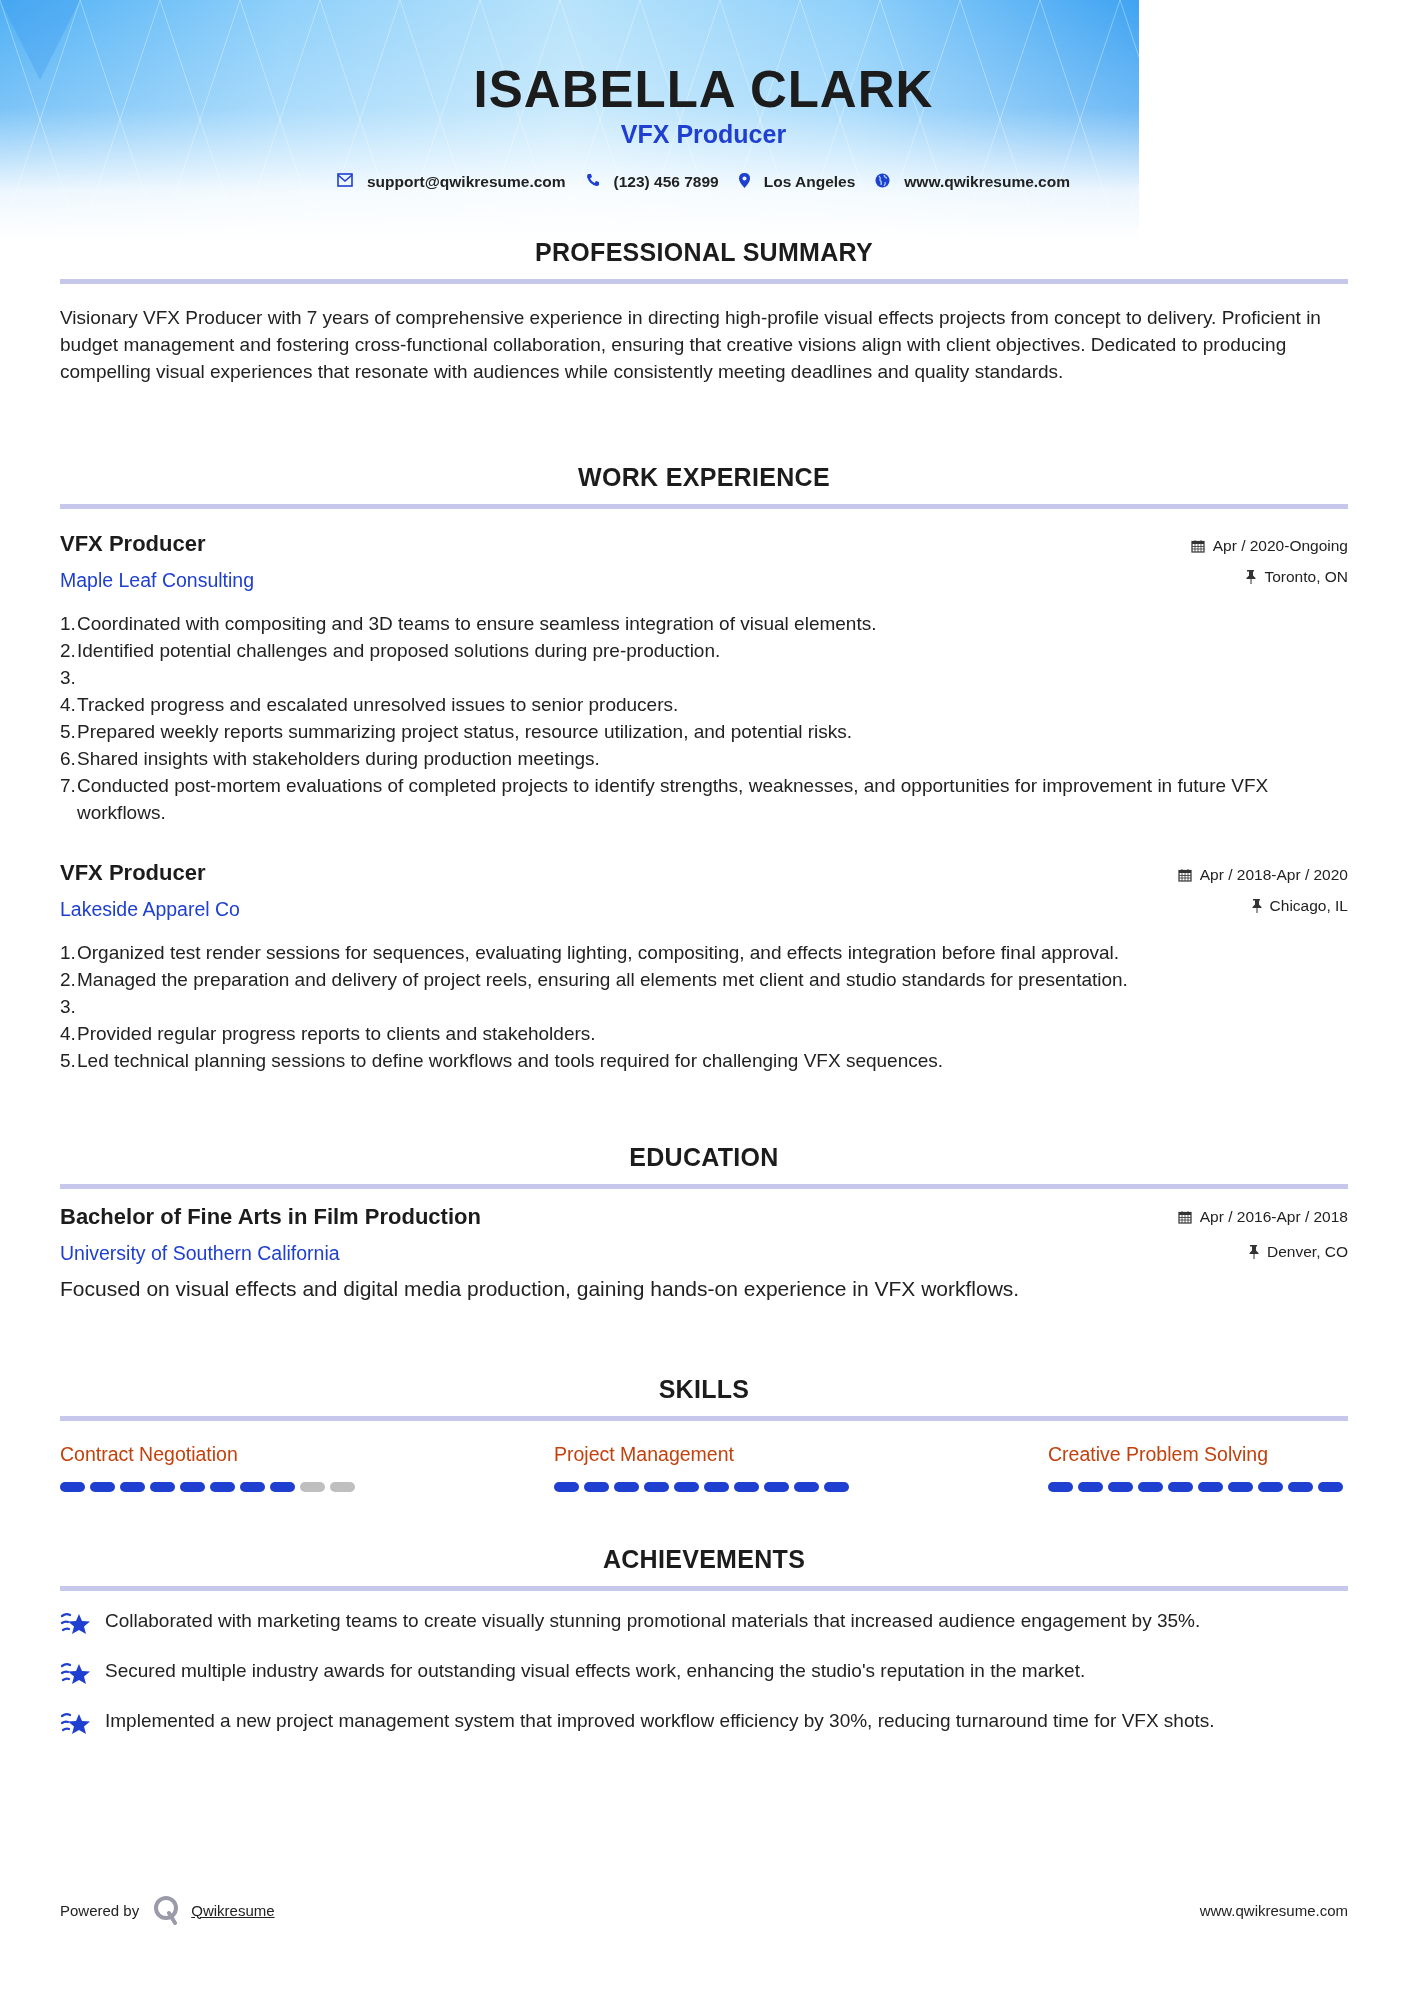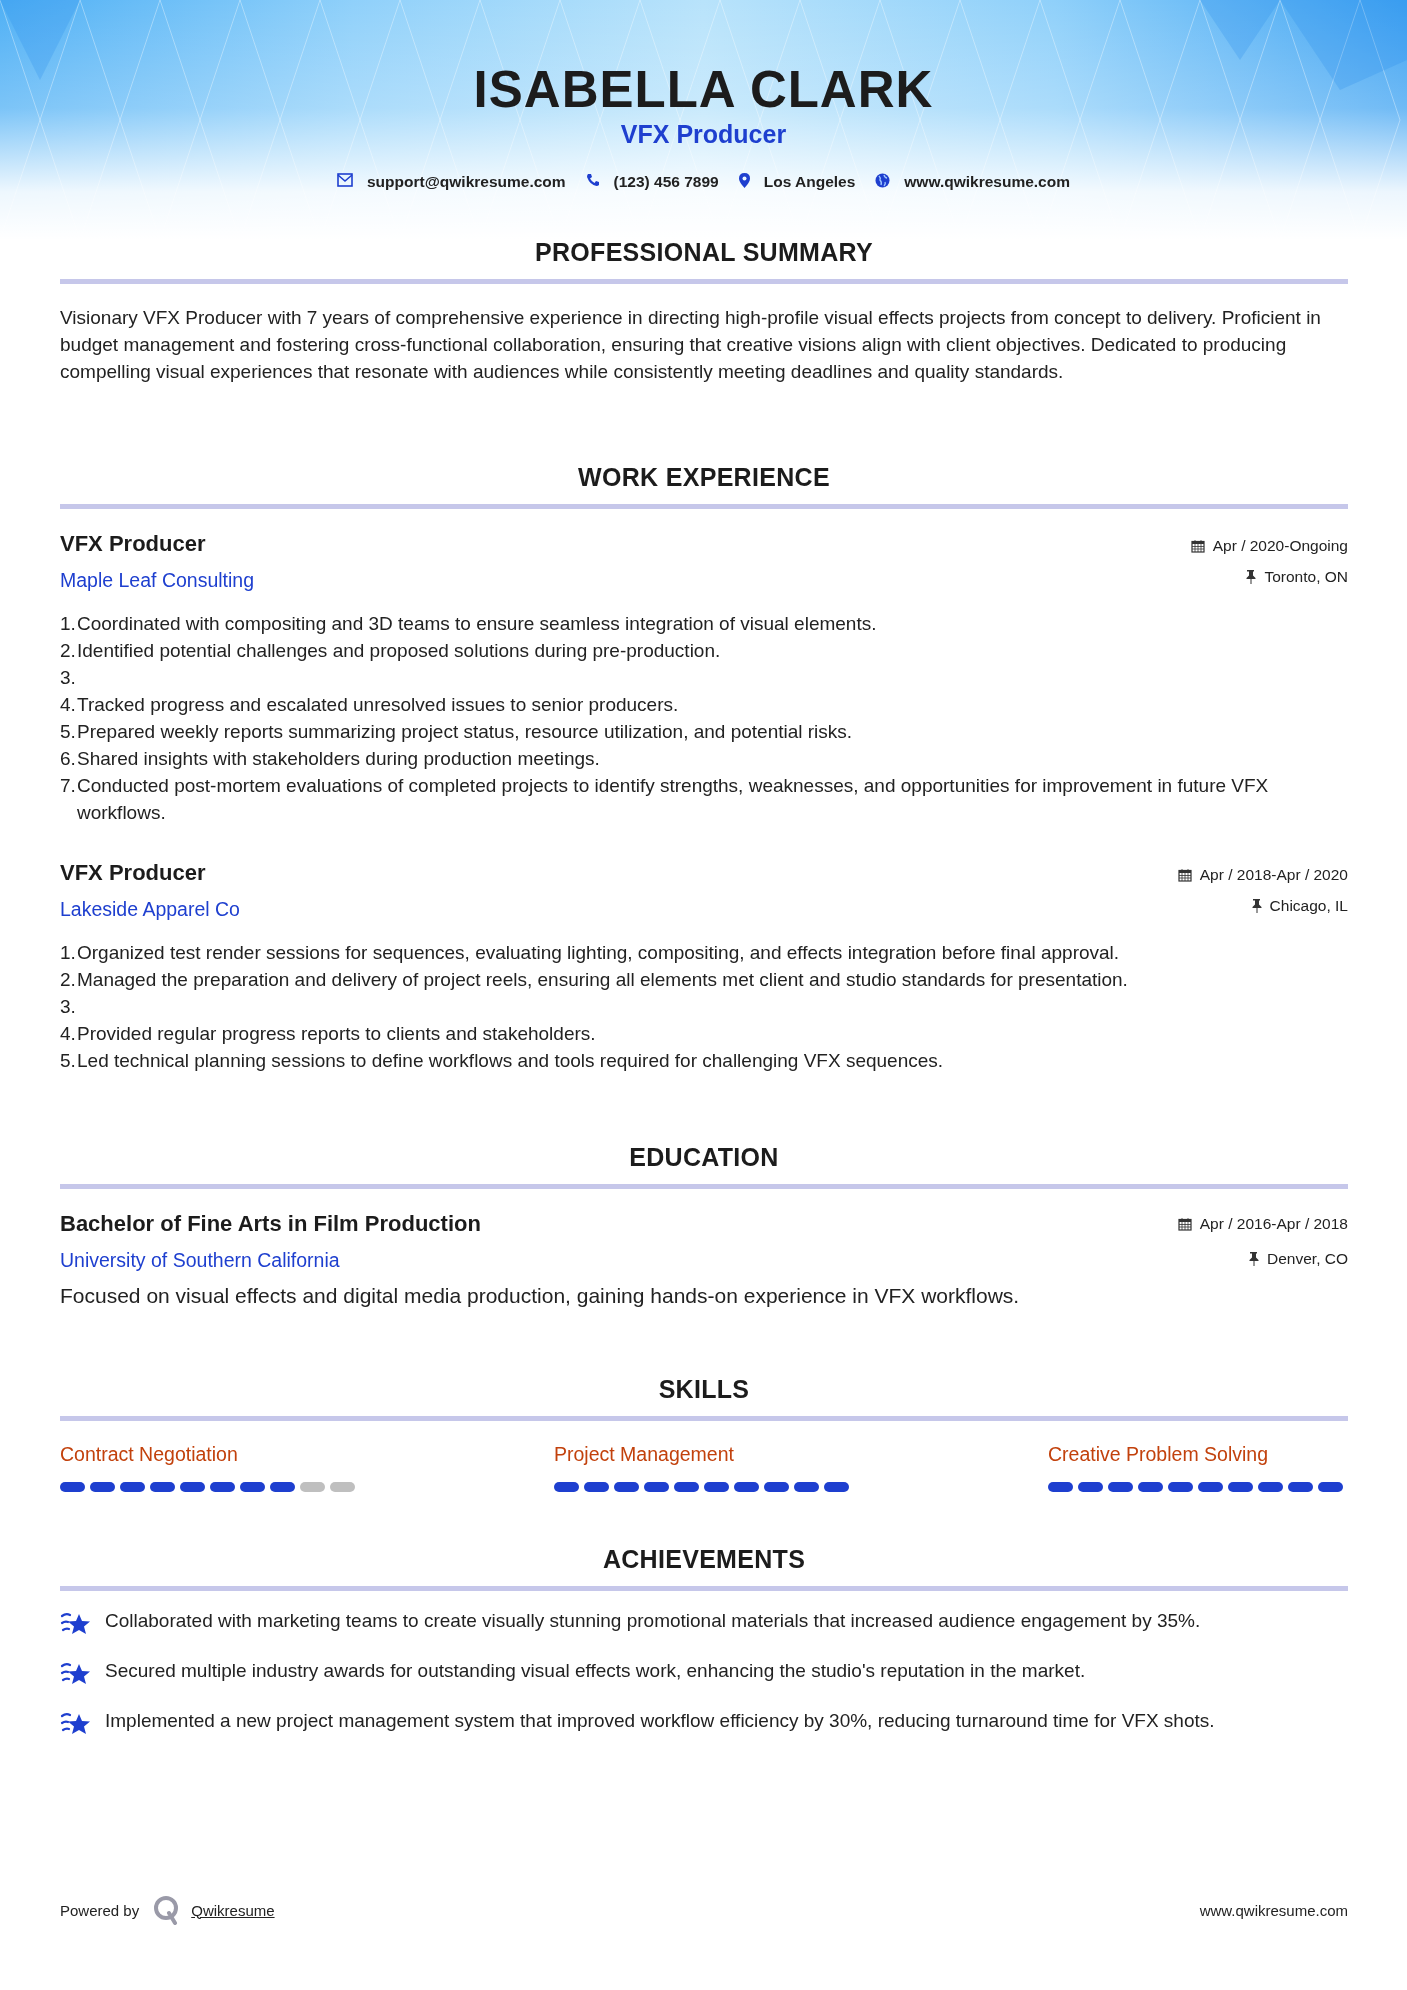--- a/index.html
+++ b/index.html
@@ -4,21 +4,21 @@
   <style>
     * { box-sizing: border-box; margin: 0; padding: 0; }
     html, body { width: 1407px; height: 1990px; background: #ffffff; }
     body {
       font-family: "Liberation Sans", "DejaVu Sans", sans-serif;
       color: #1f1f1f;
       position: relative;
       overflow: hidden;
     }
     .header {
-      position: absolute; left: 0; top: 0; width: 1407px; height: 240px;
+      position: absolute; left: 0; top: 0; width: 1139px; height: 240px;
       background:
         linear-gradient(180deg, rgba(255,255,255,0) 0%, rgba(255,255,255,0.25) 45%, rgba(255,255,255,0.9) 80%, #ffffff 100%),
         linear-gradient(90deg, #4fb0f5 0%, #8fd0fa 25%, #b8e3fb 50%, #8fd0fa 75%, #3fa3f2 100%);
       overflow: hidden;
     }
     .header svg.pattern { position: absolute; left: 0; top: 0; }
     .name {
       position: absolute; left: 0; width: 1407px; top: 60px;
       text-align: center; font-size: 51px; font-weight: bold; letter-spacing: 1px;
       color: #1c1c1c;
@@ -235,21 +235,21 @@
           <span class="num">5.</span>
           <span>Led technical planning sessions to define workflows and tools required for challenging VFX sequences.</span>
         </li>
     </ol>
   </div>
 </div>
 
 <div class="page" style="top:1143px;">
   <div class="section-title">EDUCATION</div>
   <div class="rule"></div>
-  <div class="entry-head" style="margin-top:22px;">
+  <div class="entry-head" style="margin-top:15px;">
     <div>
       <div class="entry-title">Bachelor of Fine Arts in Film Production</div>
       <div class="entry-org">University of Southern California</div>
     </div>
     <div class="entry-meta">
       <div class="row" style="margin-top:4px;">
         <span class="ico">
           <svg width="14" height="14" viewBox="0 0 14 14">
               <rect x="1" y="2.5" width="12" height="10.5" fill="none" stroke="#333" stroke-width="1.2"></rect>
               <rect x="1" y="2.5" width="12" height="2.5" fill="#333"></rect>

